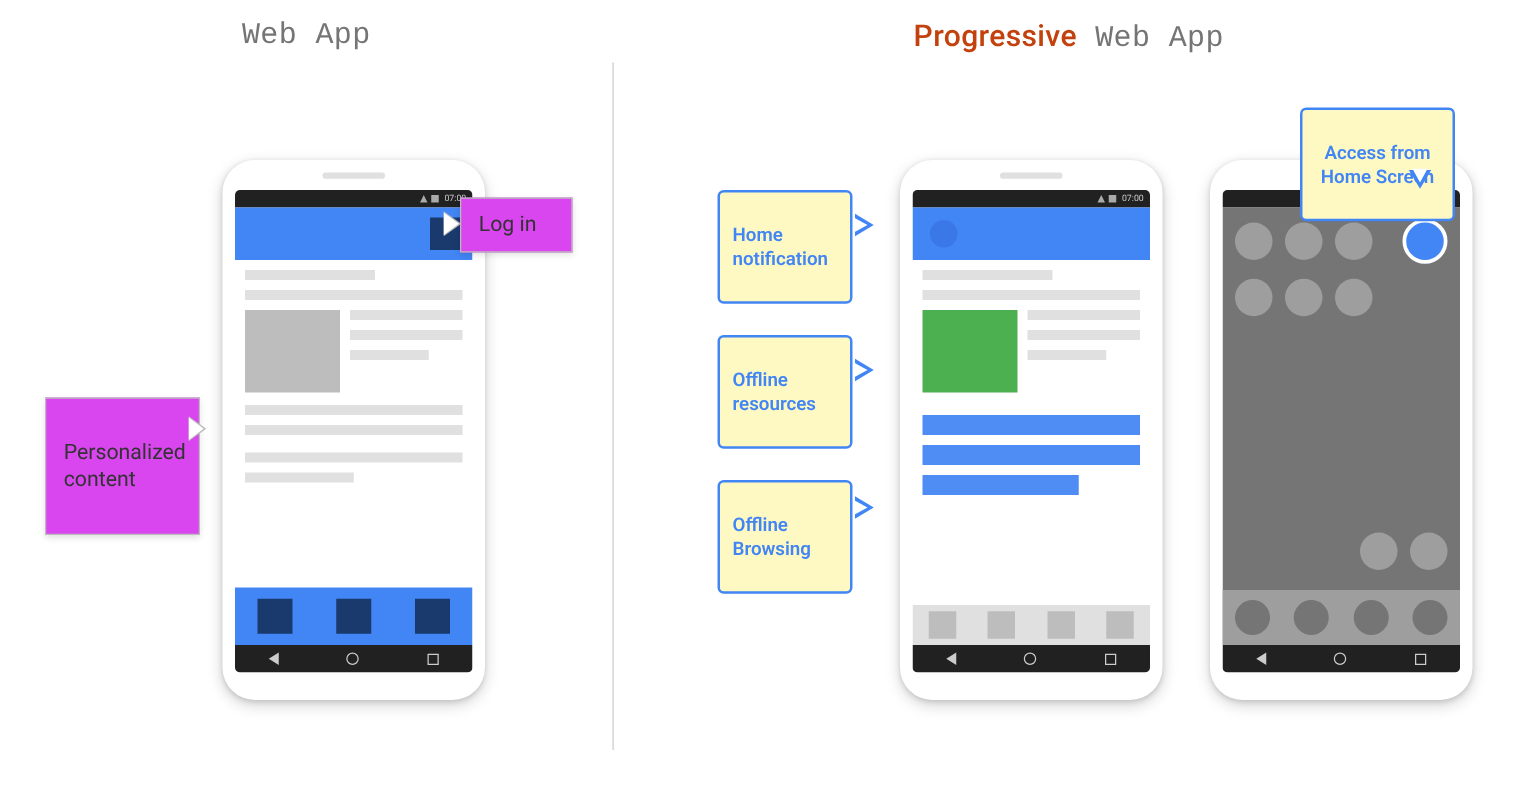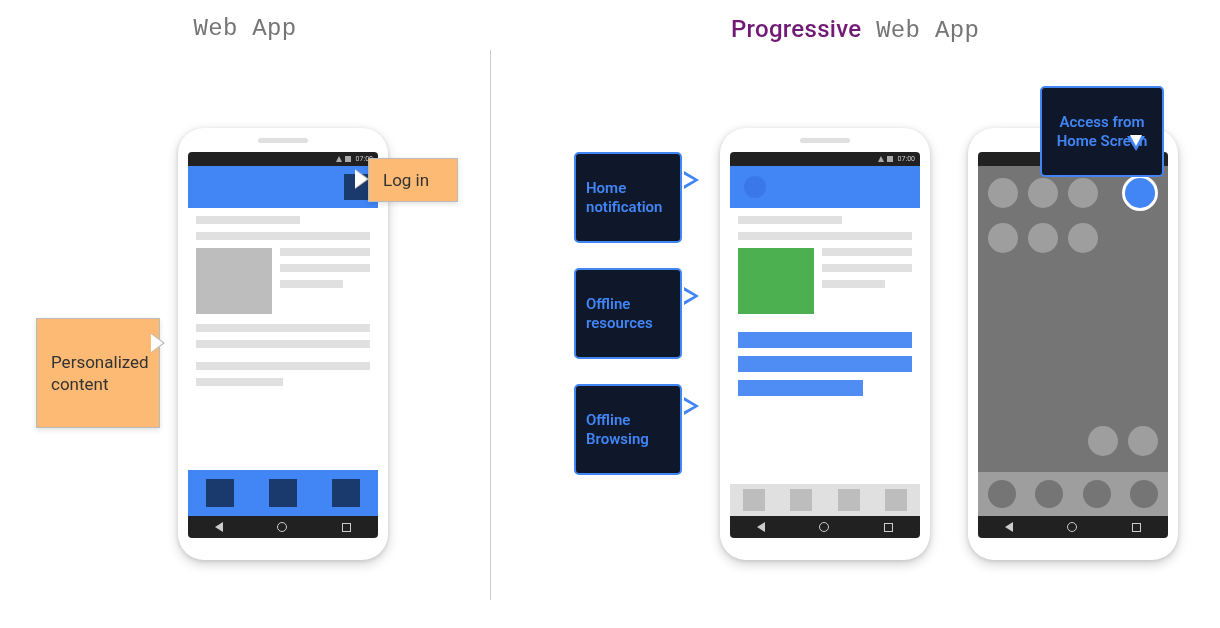--- a/index.html
+++ b/index.html
@@ -12,21 +12,21 @@
     overflow: hidden;
   }
   .header {
     text-align: center;
     font-size: 24px;
     font-weight: 500;
     padding-top: 15px;
     letter-spacing: 0.3px;
   }
   .gray-text { color: #757575; font-family: Liberation Mono, monospace; }
-  .blue-text { color: #701a75; }
+  .blue-text { color: #c2410c; }
   .divider {
     position: absolute;
     left: 490px;
     top: 50px;
     width: 1px;
     height: 550px;
     background: #ccc;
   }
   .phone {
     position: absolute;
@@ -189,31 +189,31 @@
     justify-content: space-around;
     align-items: center;
   }
   .dock-icon {
     width: 28px; height: 28px;
     background: #757575;
     border-radius: 50%;
   }
   .callout-gray {
     position: absolute;
-    background: #fdba74;
+    background: #d946ef;
     border: 1px solid #bbb;
     box-shadow: 0 2px 5px rgba(0,0,0,0.12);
     padding: 10px 14px;
     font-size: 17px;
     color: #333;
     line-height: 1.3;
   }
   .callout-blue {
     position: absolute;
-    background: #0f172a;
+    background: #fef9c3;
     border: 2.5px solid #4285F4;
     border-radius: 5px;
     padding: 6px 10px;
     font-size: 15px;
     font-weight: 600;
     color: #4285F4;
     line-height: 1.25;
   }
   .tail-right-gray {
     position: absolute;

